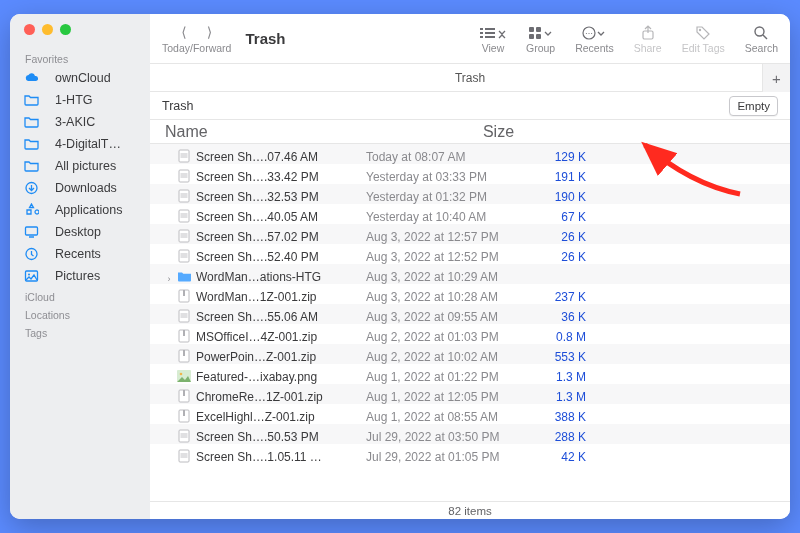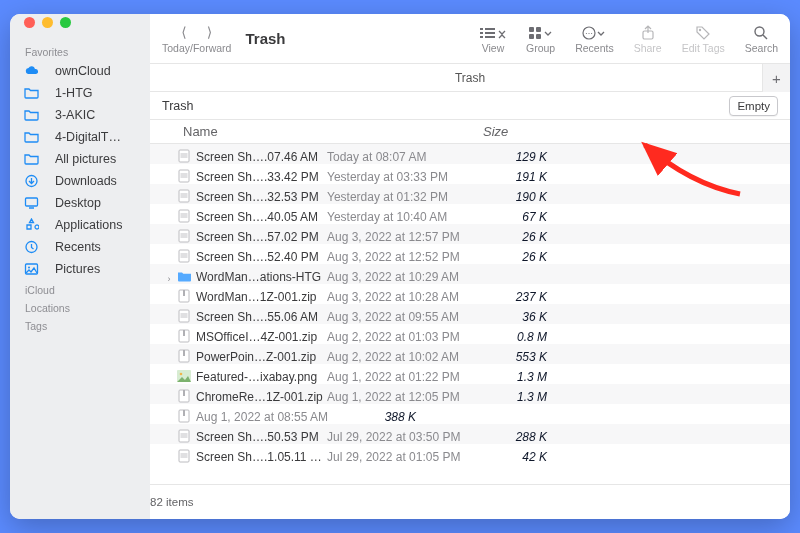--- a/index.html
+++ b/index.html
@@ -1,49 +1,49 @@
 <!DOCTYPE html>
 <html><head>
 <meta charset="utf-8">
 <style>
   * { box-sizing: border-box; margin: 0; padding: 0; font-family: -apple-system, "Helvetica Neue", Arial, sans-serif; }
   body { background: #5b8bff; padding: 14px 10px; width: 800px; height: 533px; overflow: hidden; }
   .window { width: 780px; height: 505px; background: #fff; border-radius: 10px; box-shadow: 0 8px 30px rgba(0,0,0,0.25); display: flex; overflow: hidden; position: relative; }
-  .sidebar { width: 140px; background: #edeef0; height: 100%; display: flex; flex-direction: column; padding-top: 3px; font-size: 12.5px; color: #3b3b3d; }
+  .sidebar { width: 140px; background: #edeef0; height: 100%; display: flex; flex-direction: column; padding-top: 10px; font-size: 12.5px; color: #3b3b3d; }
   .traffic { display: flex; gap: 7px; padding: 0 0 14px 14px; }
   .dot { width: 11px; height: 11px; border-radius: 50%; }
   .red { background:#ff5f57;} .yellow{background:#febc2e;} .green{background:#28c840;}
   .sb-section { padding: 4px 10px 2px 15px; font-size: 10.5px; color: #8e8e93; font-weight: 500; }
   .sb-item { display: flex; align-items: center; gap: 16px; padding: 4px 10px 4px 14px; color: #3b3b3d; cursor: default; }
   .sb-item .icon { width: 15px; height: 14px; display: flex; align-items: center; justify-content: center; }
   .main { flex: 1; display: flex; flex-direction: column; background:#fff; height:100%;}
   .toolbar { height: 50px; display: flex; align-items: center; border-bottom: 1px solid #e6e6e6; padding: 0 12px; }
   .nav-block { display:flex; flex-direction:column; align-items:center; margin-right:14px; }
   .nav-arrows { display:flex; gap: 20px; color:#8a8a8e; font-size:14px; }
   .nav-label { font-size:10.5px; color:#8a8a8e; margin-top:2px;}
   .title { font-size:15px; font-weight:600; color:#3a3a3c; margin-right:auto; }
   .tbtn { display:flex; flex-direction:column; align-items:center; color:#8a8a8e; font-size:10.5px; margin-left:20px; }
   .tbtn .icon { height: 18px; display:flex; align-items:center; justify-content:center; font-size:15px; color:#6d6d72; }
   .tabbar { height: 28px; border-bottom: 1px solid #e6e6e6; position:relative; display:flex; align-items:center; justify-content:center; font-size:12px; color:#555; }
   .tabbar .plus { position:absolute; right:0; top:0; width:28px; height:28px; display:flex;align-items:center;justify-content:center; background:#f3f3f4; border-left:1px solid #e6e6e6; color:#6d6d72; font-size:15px;}
   .pathrow { height: 28px; display:flex; align-items:center; padding:0 12px; font-size:12.5px; color:#3a3a3c; border-bottom:1px solid #e6e6e6;}
   .pathrow .empty-btn { margin-left:auto; border:1px solid #c8c8cc; border-radius:4px; padding:3px 7px; font-size:11.5px; background:#fff; color:#3a3a3c; box-shadow:0 1px 1px rgba(0,0,0,0.05);}
-  .headers { height:24px; display:flex; align-items:center; font-size:13px; color:#636366; border-bottom:1px solid #e6e6e6; padding-left:33px;}
+  .headers { height:24px; display:flex; align-items:center; font-size:16px; color:#636366; border-bottom:1px solid #e6e6e6; padding-left:15px;}
   .col-name { width: 135px; }
   .col-date { width: 165px; font-weight:400; color:#3a3a3c; display:flex; align-items:center; gap:40px;margin-top:45px;}
-  .col-size { width: 75px; text-align:left; padding-right:8px;font-style:italic;}
+  .col-size { width: 75px; text-align:center; padding-right:8px;}
   .rows { flex:1; overflow:hidden; font-size:12px; color:#3a3a3c; }
   .row { height:20px; display:flex; align-items:flex-end; padding-left:14px;}
   .row:nth-child(odd){ background:#f7f7f8;}
   .row .caret { width:10px; color:#8a8a8e; font-size:9px; text-align:center;}
   .row .ficon { width:16px; height:16px; margin:0 4px 0 2px; display:flex;align-items:center;justify-content:center; }
   .row .name { width:131px; overflow:hidden; text-overflow:ellipsis; white-space:nowrap;}
-  .row .date { width:165px; color:#8a8a8e;}
-  .row .size { width:55px; text-align:right; color:#0f172a;font-style:italic;}
-  .footer { height:35px; border-top:1px solid #e6e6e6; display:flex;align-items:center;font-size:11.5px; color:#636366;}
+  .row .date { width:165px; color:#8a8a8e;margin-left:39px;}
+  .row .size { width:55px; text-align:right; color:#1d4ed8;}
+  .footer { height:18px; border-top:1px solid #e6e6e6; display:flex;align-items:center;justify-content:center; font-size:11.5px; color:#636366;}
   .arrow { position:absolute; right: 40px; top: 125px; width:120px; height:60px; pointer-events:none; z-index:10;}
   svg { display:block; }
 </style>
 </head>
 <body>
 
 <div class="window">
   <div class="sidebar">
     <div class="traffic">
       <div class="dot red"></div>
@@ -97,33 +97,33 @@
             <svg width="15" height="14">
               <circle cx="7.5" cy="7" r="5.5" fill="none" stroke="#1e8cf5" stroke-width="1.3"></circle>
               <path d="M7.5 4v5M5 7l2.5 2.5L10 7" fill="none" stroke="#1e8cf5" stroke-width="1.3"></path>
             </svg>
           </span>
           <span>Downloads</span>
         </div>
         <div class="sb-item">
           <span class="icon">
             <svg width="15" height="14">
+              <path d="M7.5 1l2 3.5h-4zM3 7h4v4H3zM11 9a2 2 0 1 1 0 .01" fill="none" stroke="#1e8cf5" stroke-width="1.3"></path>
+            </svg>
+          </span>
+          <span>Applications</span>
+        </div>
+        <div class="sb-item">
+          <span class="icon">
+            <svg width="15" height="14">
               <rect x="1.5" y="2" width="12" height="8" rx="1" fill="none" stroke="#1e8cf5" stroke-width="1.3"></rect>
               <path d="M5 12h5" stroke="#1e8cf5" stroke-width="1.3"></path>
             </svg>
           </span>
           <span>Desktop</span>
-        </div>
-        <div class="sb-item">
-          <span class="icon">
-            <svg width="15" height="14">
-              <path d="M7.5 1l2 3.5h-4zM3 7h4v4H3zM11 9a2 2 0 1 1 0 .01" fill="none" stroke="#1e8cf5" stroke-width="1.3"></path>
-            </svg>
-          </span>
-          <span>Applications</span>
         </div>
         <div class="sb-item">
           <span class="icon">
             <svg width="15" height="14">
               <circle cx="7.5" cy="7" r="5.5" fill="none" stroke="#1e8cf5" stroke-width="1.3"></circle>
               <path d="M7.5 4v3.5l2 1.5" fill="none" stroke="#1e8cf5" stroke-width="1.3"></path>
             </svg>
           </span>
           <span>Recents</span>
         </div>
@@ -398,20 +398,21 @@
           <span class="size">1.3 M</span>
         </div>
         <div class="row">
           <span class="caret"></span>
           <span class="ficon">
             <svg width="12" height="14">
               <rect x="1" y="1" width="10" height="12" rx="1" fill="#fff" stroke="#bcbcc0"></rect>
               <rect x="5" y="1" width="2" height="6" fill="#b0b0b4"></rect>
             </svg>
           </span>
+          <span class="name">ExcelHighl…Z-001.zip</span>
           <span class="date">Aug 1, 2022 at 08:55 AM</span>
           <span class="size">388 K</span>
         </div>
         <div class="row">
           <span class="caret"></span>
           <span class="ficon">
             <svg width="12" height="14">
               <rect x="1" y="1" width="10" height="12" rx="1" fill="#fff" stroke="#bcbcc0"></rect>
               <rect x="2.5" y="4" width="7" height="5" fill="#e0e0e2"></rect>
             </svg>

